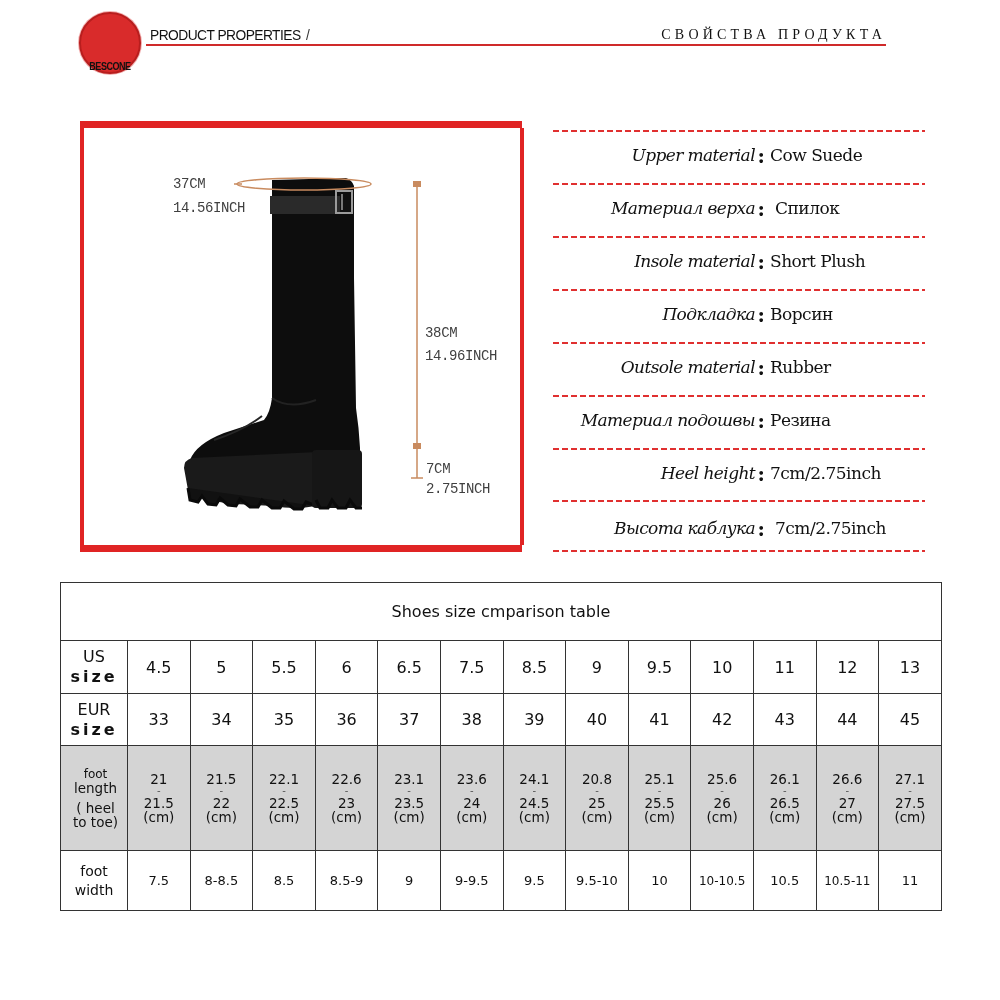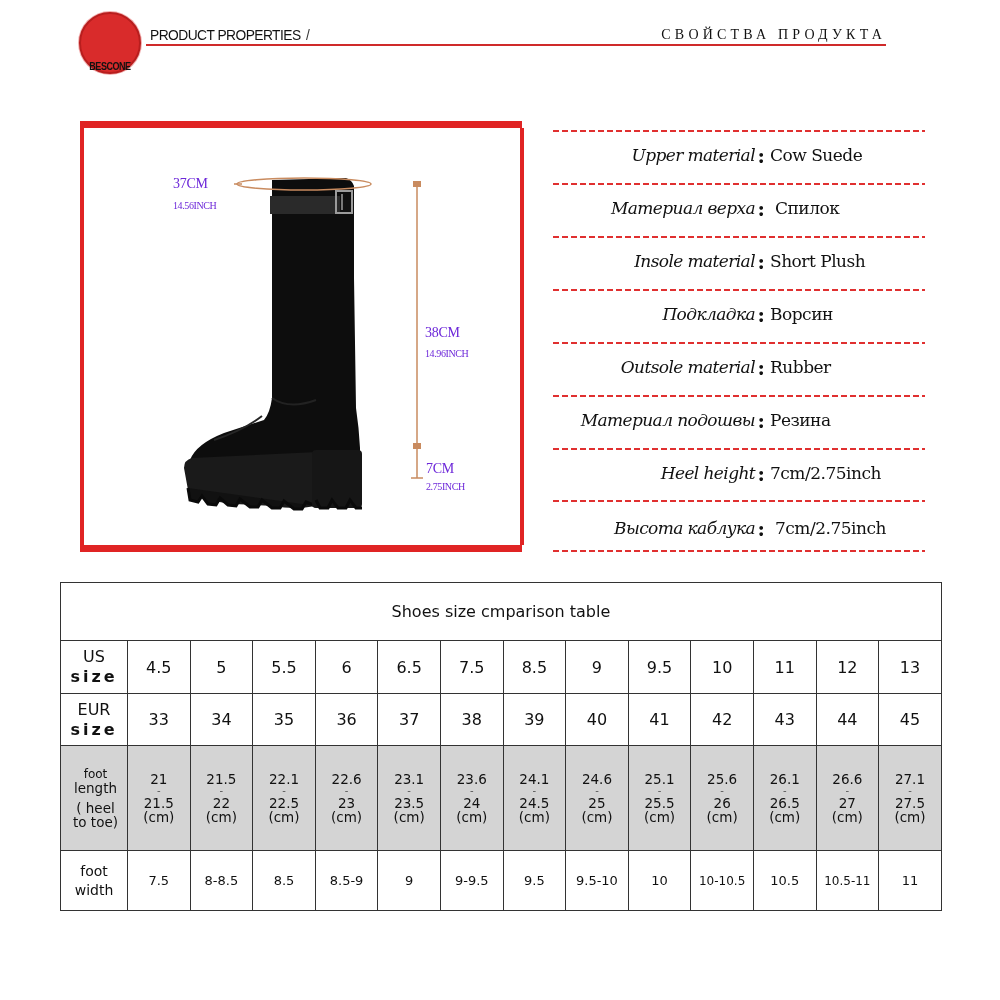--- a/index.html
+++ b/index.html
@@ -31,23 +31,23 @@
   }
   .hdr-line { position: absolute; left: 146px; top: 44px; width: 740px; height: 2px; background: #cf2a2a; }
 
   
   .frame-top { position: absolute; left: 80px; top: 121px; width: 442px; height: 7px; background: #e02424; }
   .frame-bottom { position: absolute; left: 80px; top: 545px; width: 442px; height: 7px; background: #e02424; }
   .frame-left { position: absolute; left: 80px; top: 128px; width: 4px; height: 417px; background: #e02424; }
   .frame-right { position: absolute; left: 520px; top: 128px; width: 4px; height: 417px; background: #e02424; }
 
   .photo { position: absolute; left: 84px; top: 128px; width: 436px; height: 417px; }
-  .dim-text { position: absolute; color: #6d28d9; font-family: Liberation Serif, serif; }
+  .dim-text { position: absolute; color: #404040; font-family: Liberation Mono, monospace; }
   .dim-main { font-size: 14px; letter-spacing: -0.3px; }
-  .dim-sub { font-size: 10px; letter-spacing: -0.4px; }
+  .dim-sub { font-size: 14px; letter-spacing: -0.4px; }
 
   
   .props { position: absolute; left: 553px; top: 128px; width: 372px; }
   .dash {
     position: absolute; left: 0; width: 372px; height: 2px;
     background-image: repeating-linear-gradient(to right, #e03030 0 6px, transparent 6px 9px);
   }
   .prop-row {
     position: absolute; left: 0; width: 372px; height: 30px;
     font-family: "DejaVu Serif", serif; font-size: 17px; color: #111;
@@ -281,21 +281,21 @@
           <span>24</span>
           <span>(cm)</span>
         </td>
     <td class="len-cell">
           <span>24.1</span>
           <span class="dash-mark">-</span>
           <span>24.5</span>
           <span>(cm)</span>
         </td>
     <td class="len-cell">
-          <span>24.6</span>
+          <span>20.8</span>
           <span class="dash-mark">-</span>
           <span>25</span>
           <span>(cm)</span>
         </td>
     <td class="len-cell">
           <span>25.1</span>
           <span class="dash-mark">-</span>
           <span>25.5</span>
           <span>(cm)</span>
         </td>

